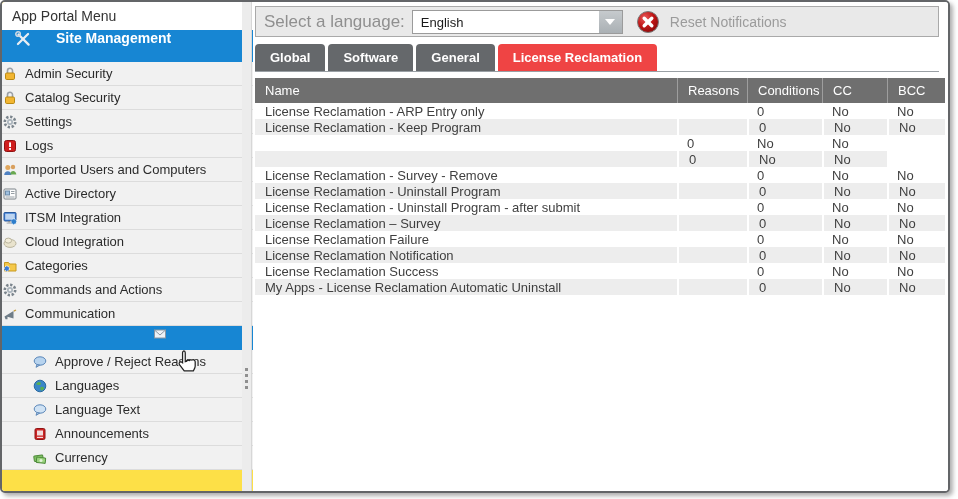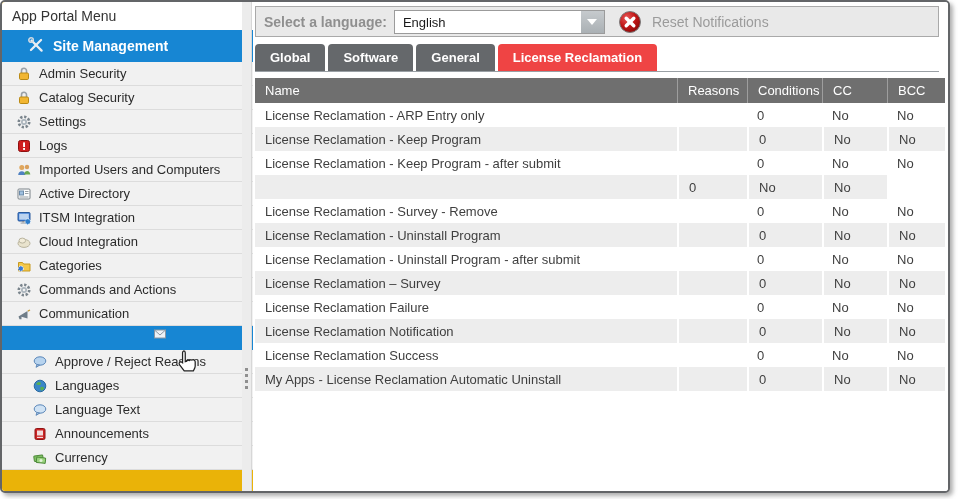--- a/index.html
+++ b/index.html
@@ -4,35 +4,35 @@
 <style>
   * { box-sizing: border-box; }
   html,body { margin:0; padding:0; width:958px; height:499px; background:#fff;
               font-family:"Liberation Sans", sans-serif; overflow:hidden; }
   .window { position:absolute; left:0; top:0; width:950px; height:493px;
             border:2px solid #636568; border-radius:5px; background:#fff;
             box-shadow:3px 3px 4px rgba(110,110,110,.55); overflow:hidden; }
 
   
   .sidebar { position:absolute; left:0; top:0; width:287px; height:100%;
-             background:#eab308; border-right:1px solid #c3c3c3; }
+             background:#fde047; border-right:1px solid #c3c3c3; }
   .sb-header { height:28px; display:flex; align-items:center; padding:0 8px 0 10px;
                background:#fff; font-size:14px; color:#333; }
   .sb-header .title { flex:1; }
   .sb-section { height:32px; background:#1786d3; color:#fff; display:flex;
-                align-items:center; gap:8px; padding-left:25px; font-size:14px;
+                gap:24px; padding-left:12px; font-size:14px;
                 font-weight:600; position:relative; }
   .btn3d { width:21px; height:19px; background:linear-gradient(#fafbfc,#cfd4d8);
            border:1px solid #9aa6b0; border-radius:2px; display:flex;
            align-items:center; justify-content:center; color:#4a5archive8; }
   .sb-section .btn3d { position:absolute; right:6px; }
   .tri-down { width:0; height:0; border-left:4px solid transparent;
               border-right:4px solid transparent; border-top:5px solid #5b6阿770; }
   .sb-item { height:24px; background:#f1f1f1; border-bottom:1px solid #dcdcdc;
-             display:flex; align-items:center; gap:7px; padding-left:14px;
+             display:flex; align-items:center; gap:7px; 
              position:relative; font-size:13px; color:#2b2b2b; cursor:default; }
   .sb-item.sub { padding-left:30px; }
   .sb-item.selected { background:#1786d3; color:#fff; border-bottom-color:#1786d3;flex-direction:column; }
   .sb-item .icon { width:16px; height:16px; flex:0 0 16px; display:flex; }
   .expander { position:absolute; right:5px; top:50%; transform:translateY(-50%);
               width:16px; height:14px; background:linear-gradient(#f8f9fa,#d6d9dc);
               border:1px solid #b3b7bb; border-radius:2px; display:flex;
               align-items:center; justify-content:center; }
   .exp-down { width:0; height:0; border-left:3px solid transparent;
               border-right:3px solid transparent; border-top:4px solid #666; }
@@ -43,21 +43,21 @@
   .splitter { position:absolute; left:240px; top:0; width:10px; height:100%;
               background:#ececec; border-right:1px solid #d7d7d7; }
   .grip { position:absolute; left:3px; top:366px; display:flex; flex-direction:column; gap:3px; }
   .grip i { width:3px; height:3px; background:#8f8f8f; display:block; }
 
   
   .main { position:absolute; left:251px; top:0; right:0; bottom:0; background:#fff; }
   .toolbar { position:absolute; left:2px; top:4px; right:9px; height:31px;
              background:#e9e9e9; border:1px solid #a9a9a9; display:flex;
              align-items:center; padding:0 8px; }
-  .lang-label { font-size:14px; color:#8f8f8f; margin-right:7px;font-weight:bold; }
+  .lang-label { font-size:17px; color:#8f8f8f; margin-right:7px; }
   .select { display:flex; width:211px; height:24px; border:1px solid #9b9b9b; background:#fff; }
   .select-value { flex:1; font-size:13px; color:#1a1a1a; padding:4px 16px 0 8px; }
   .select-arrow { width:23px; background:linear-gradient(#c6cacd,#aab0b4);
                   display:flex; align-items:center; justify-content:center; }
   .select-arrow b { width:0; height:0; border-left:5px solid transparent;
                     border-right:5px solid transparent; border-top:6px solid #fff; }
   .reset-btn { margin-left:13px; width:24px; height:24px; border:none; padding:0;
                background:transparent; display:flex; }
   .reset-label { font-size:14px; color:#9b9b9b; margin-left:10px; }
 
@@ -67,21 +67,21 @@
          font-weight:600; display:flex; align-items:center;
          border-radius:4px 4px 0 0; cursor:default; }
   .tab.active { background:#ef4444; }
 
   .table { position:absolute; left:2px; top:76px; right:3px; }
   .thead { display:grid; grid-template-columns:422px 70px 75px 65px 1fr;
            background:#6f6f6f; height:25px; }
   .th { color:#fff; font-size:13px; display:flex; align-items:center;
         padding-left:10px; border-left:1px solid #9e9e9e; }
   .th:first-child { border-left:none; }
-  .trow { display:grid; grid-template-columns:422px 70px 75px 65px 1fr; height:24px; }
+  .trow { display:grid; grid-template-columns:422px 70px 75px 65px 1fr; height:16px; }
   .td { font-size:13px; color:#3f3f3f; display:flex; align-items:center;
         padding-left:10px; background:#fff; }
   .trow.even .td { background:#ededed; border-left:2px solid #fff; }
   .trow.even .td:first-child { border-left:none; }
 
   .cursor { position:absolute; left:174px; top:349px; z-index:50; pointer-events:none; }
 </style>
 </head>
 <body>
 
@@ -388,21 +388,20 @@
         <div class="td">No</div>
       </div>
       <div class="trow even">
         <div class="td">License Reclamation - Keep Program</div>
         <div class="td"></div>
         <div class="td">0</div>
         <div class="td">No</div>
         <div class="td">No</div>
       </div>
       <div class="trow">
-        <div class="td">License Reclamation - Keep Program - after submit</div>
         <div class="td"></div>
         <div class="td">0</div>
         <div class="td">No</div>
         <div class="td">No</div>
       </div>
       <div class="trow even">
         <div class="td"></div>
         <div class="td">0</div>
         <div class="td">No</div>
         <div class="td">No</div>

